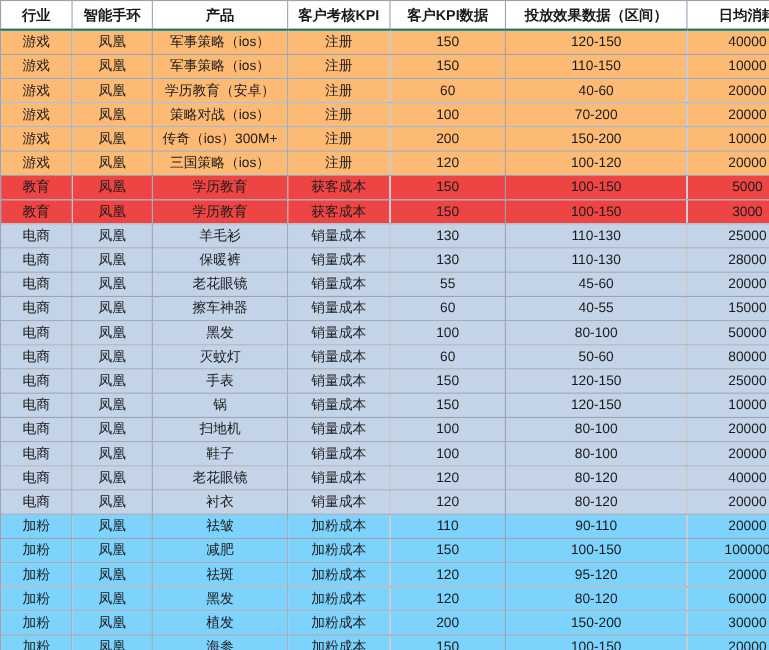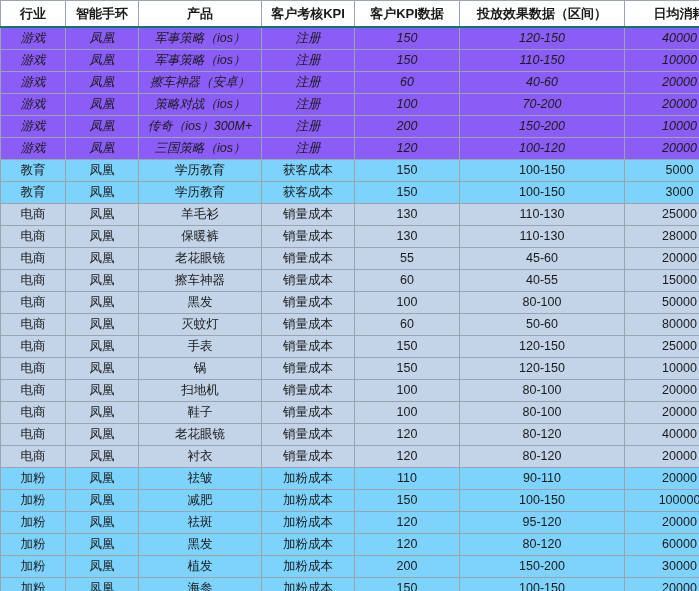--- a/index.html
+++ b/index.html
@@ -39,22 +39,22 @@
     line-height: 25px;
   }
   .col-0 { width: 60px; }
   .col-1 { width: 68px; }
   .col-2 { width: 118px; margin-left: 28px; }
   .col-3 { width: 88px; margin-top: 22px; }
   .col-4 { width: 100px; }
   .col-5 { width: 160px; }
   .col-6 { width: 105px; }
 
-  tr.group-game    td { background: #8b5cf6; font-style: italic; }
-  tr.group-edu     td { background: #7dd3fc; }
+  tr.group-game    td { background: #fdba74; }
+  tr.group-edu     td { background: #ef4444; }
   tr.group-ecom    td { background: #c3d3e8; }
   tr.group-fan     td { background: #7dd3fc; }
 </style>
 </head>
 <body>
 
 <table id="data-table">
   <thead>
     <tr>
       <th class="col-0">行业</th>
@@ -81,21 +81,21 @@
         <td class="col-1">凤凰</td>
         <td class="col-2">军事策略（ios）</td>
         <td class="col-3">注册</td>
         <td class="col-4">150</td>
         <td class="col-5">110-150</td>
         <td class="col-6">10000</td>
       </tr>
       <tr class="group-game">
         <td class="col-0">游戏</td>
         <td class="col-1">凤凰</td>
-        <td class="col-2">擦车神器（安卓）</td>
+        <td class="col-2">学历教育（安卓）</td>
         <td class="col-3">注册</td>
         <td class="col-4">60</td>
         <td class="col-5">40-60</td>
         <td class="col-6">20000</td>
       </tr>
       <tr class="group-game">
         <td class="col-0">游戏</td>
         <td class="col-1">凤凰</td>
         <td class="col-2">策略对战（ios）</td>
         <td class="col-3">注册</td>

